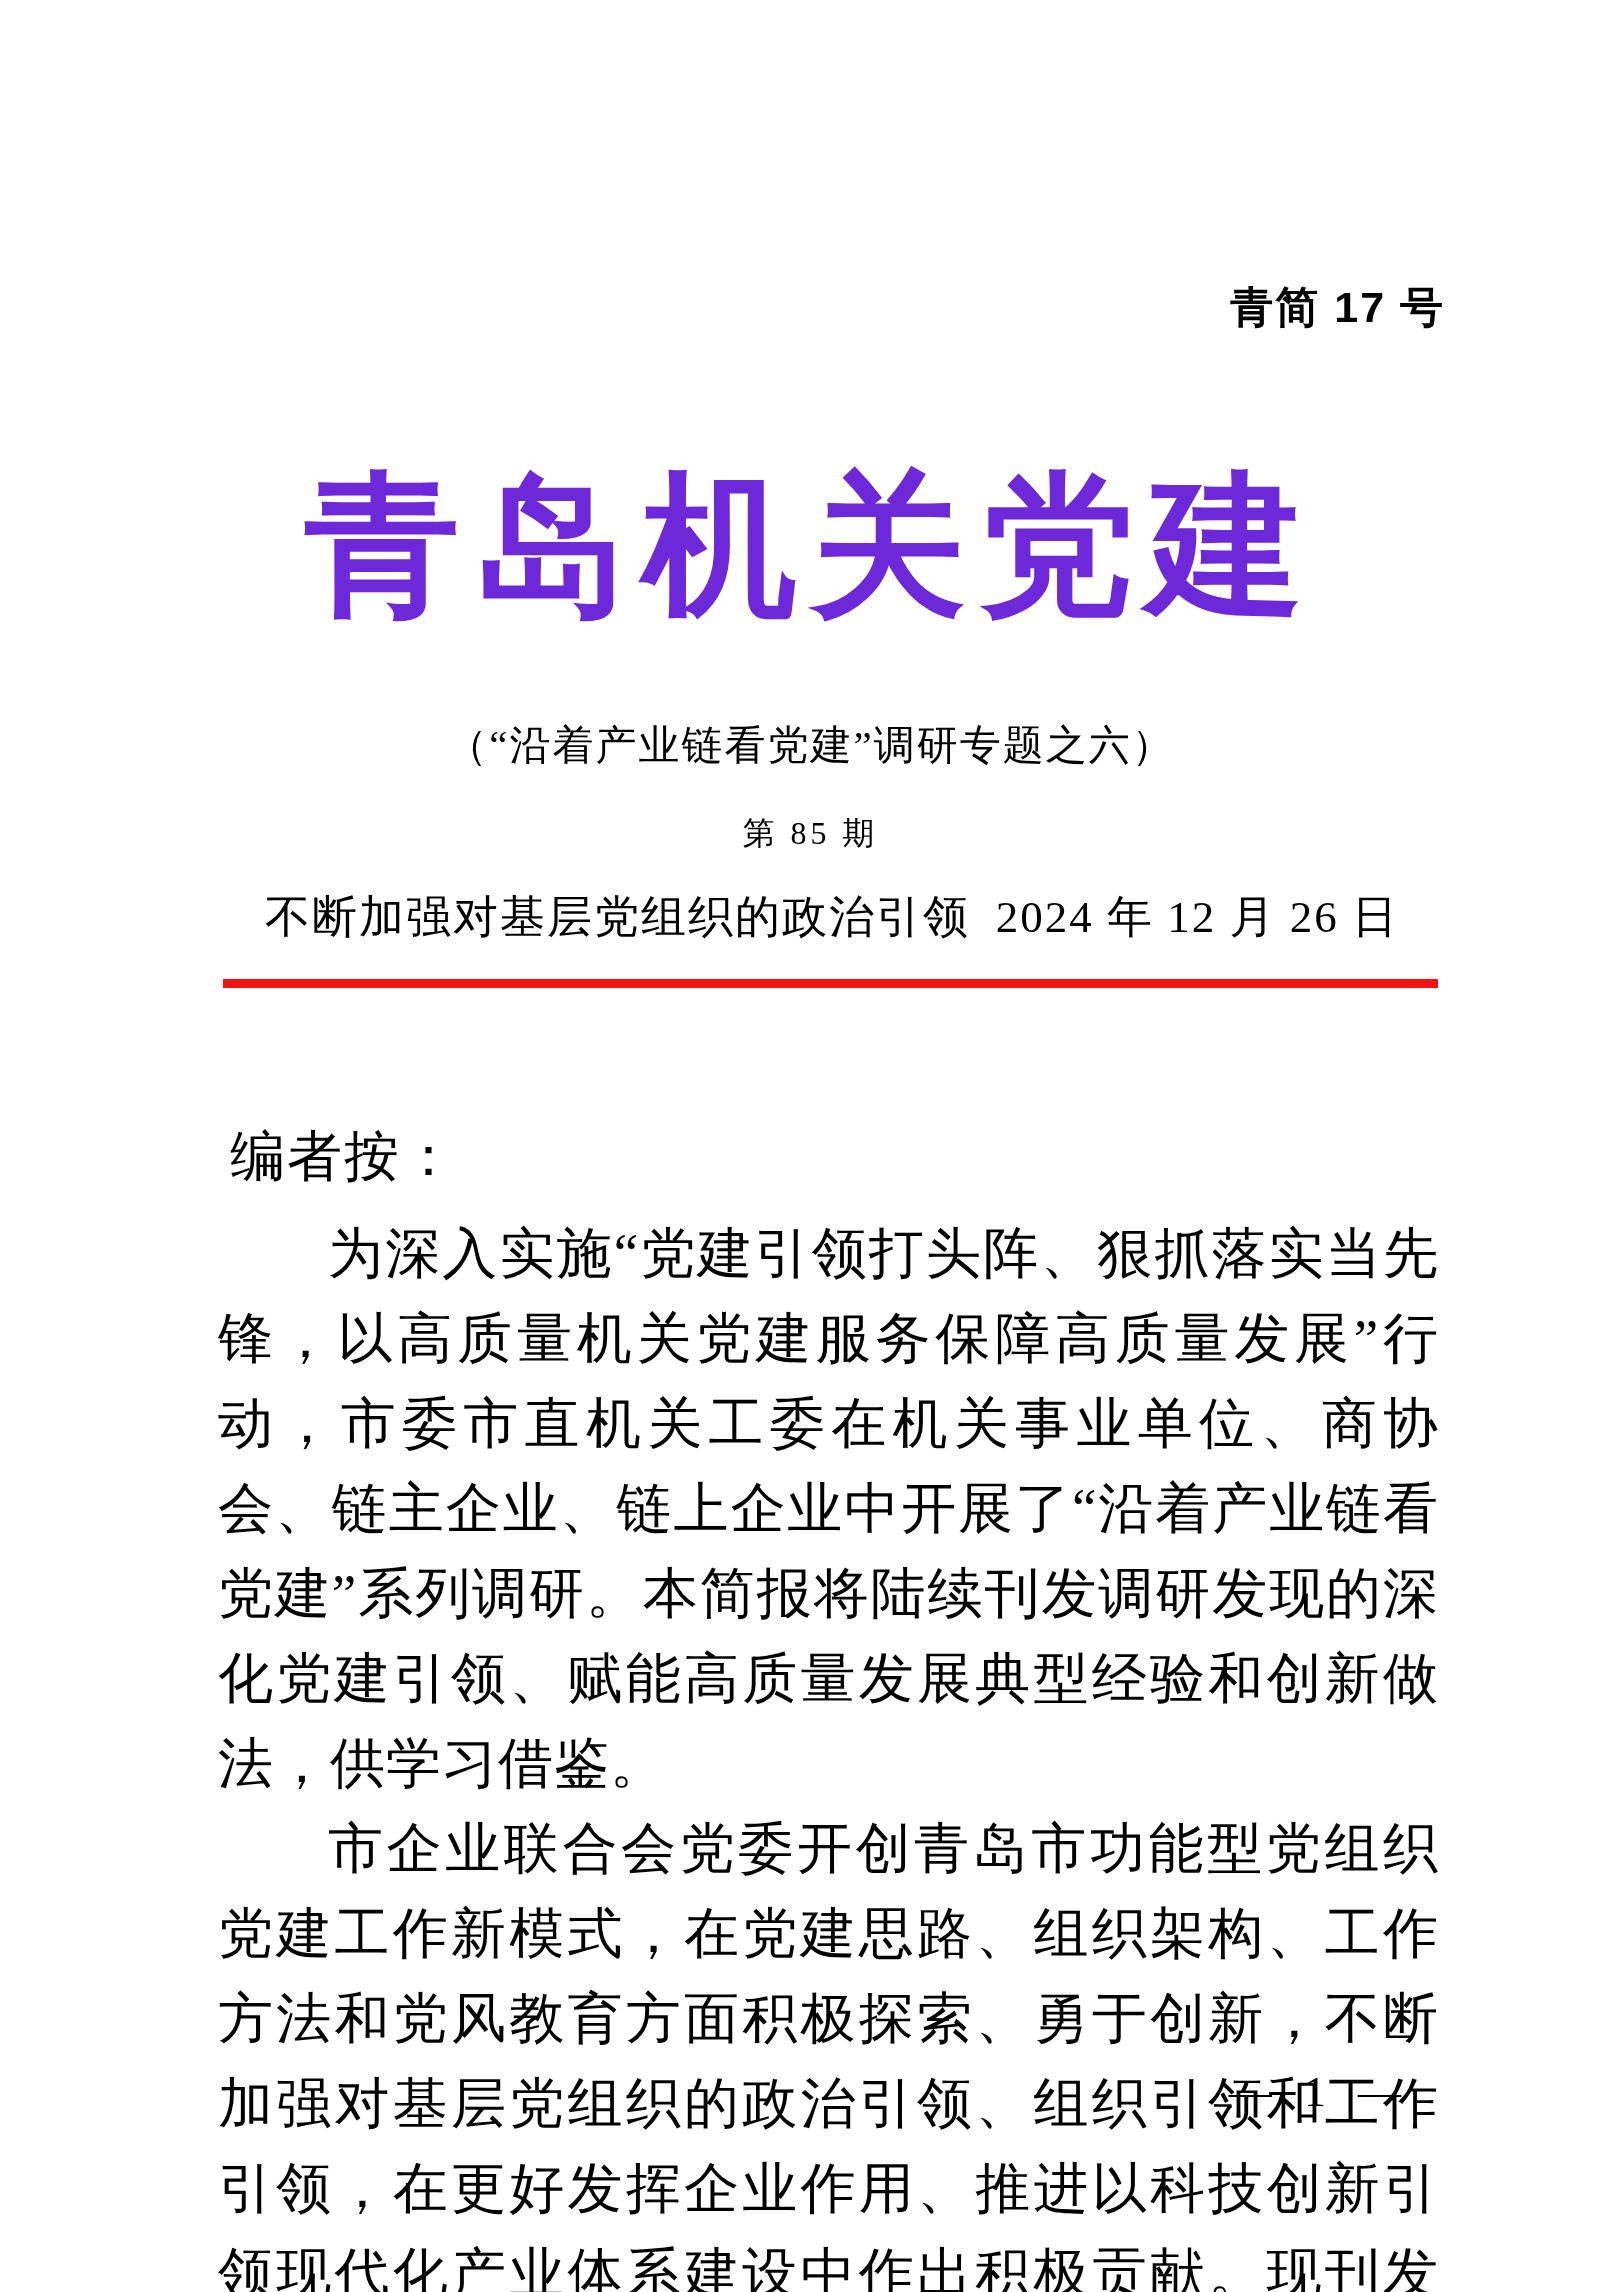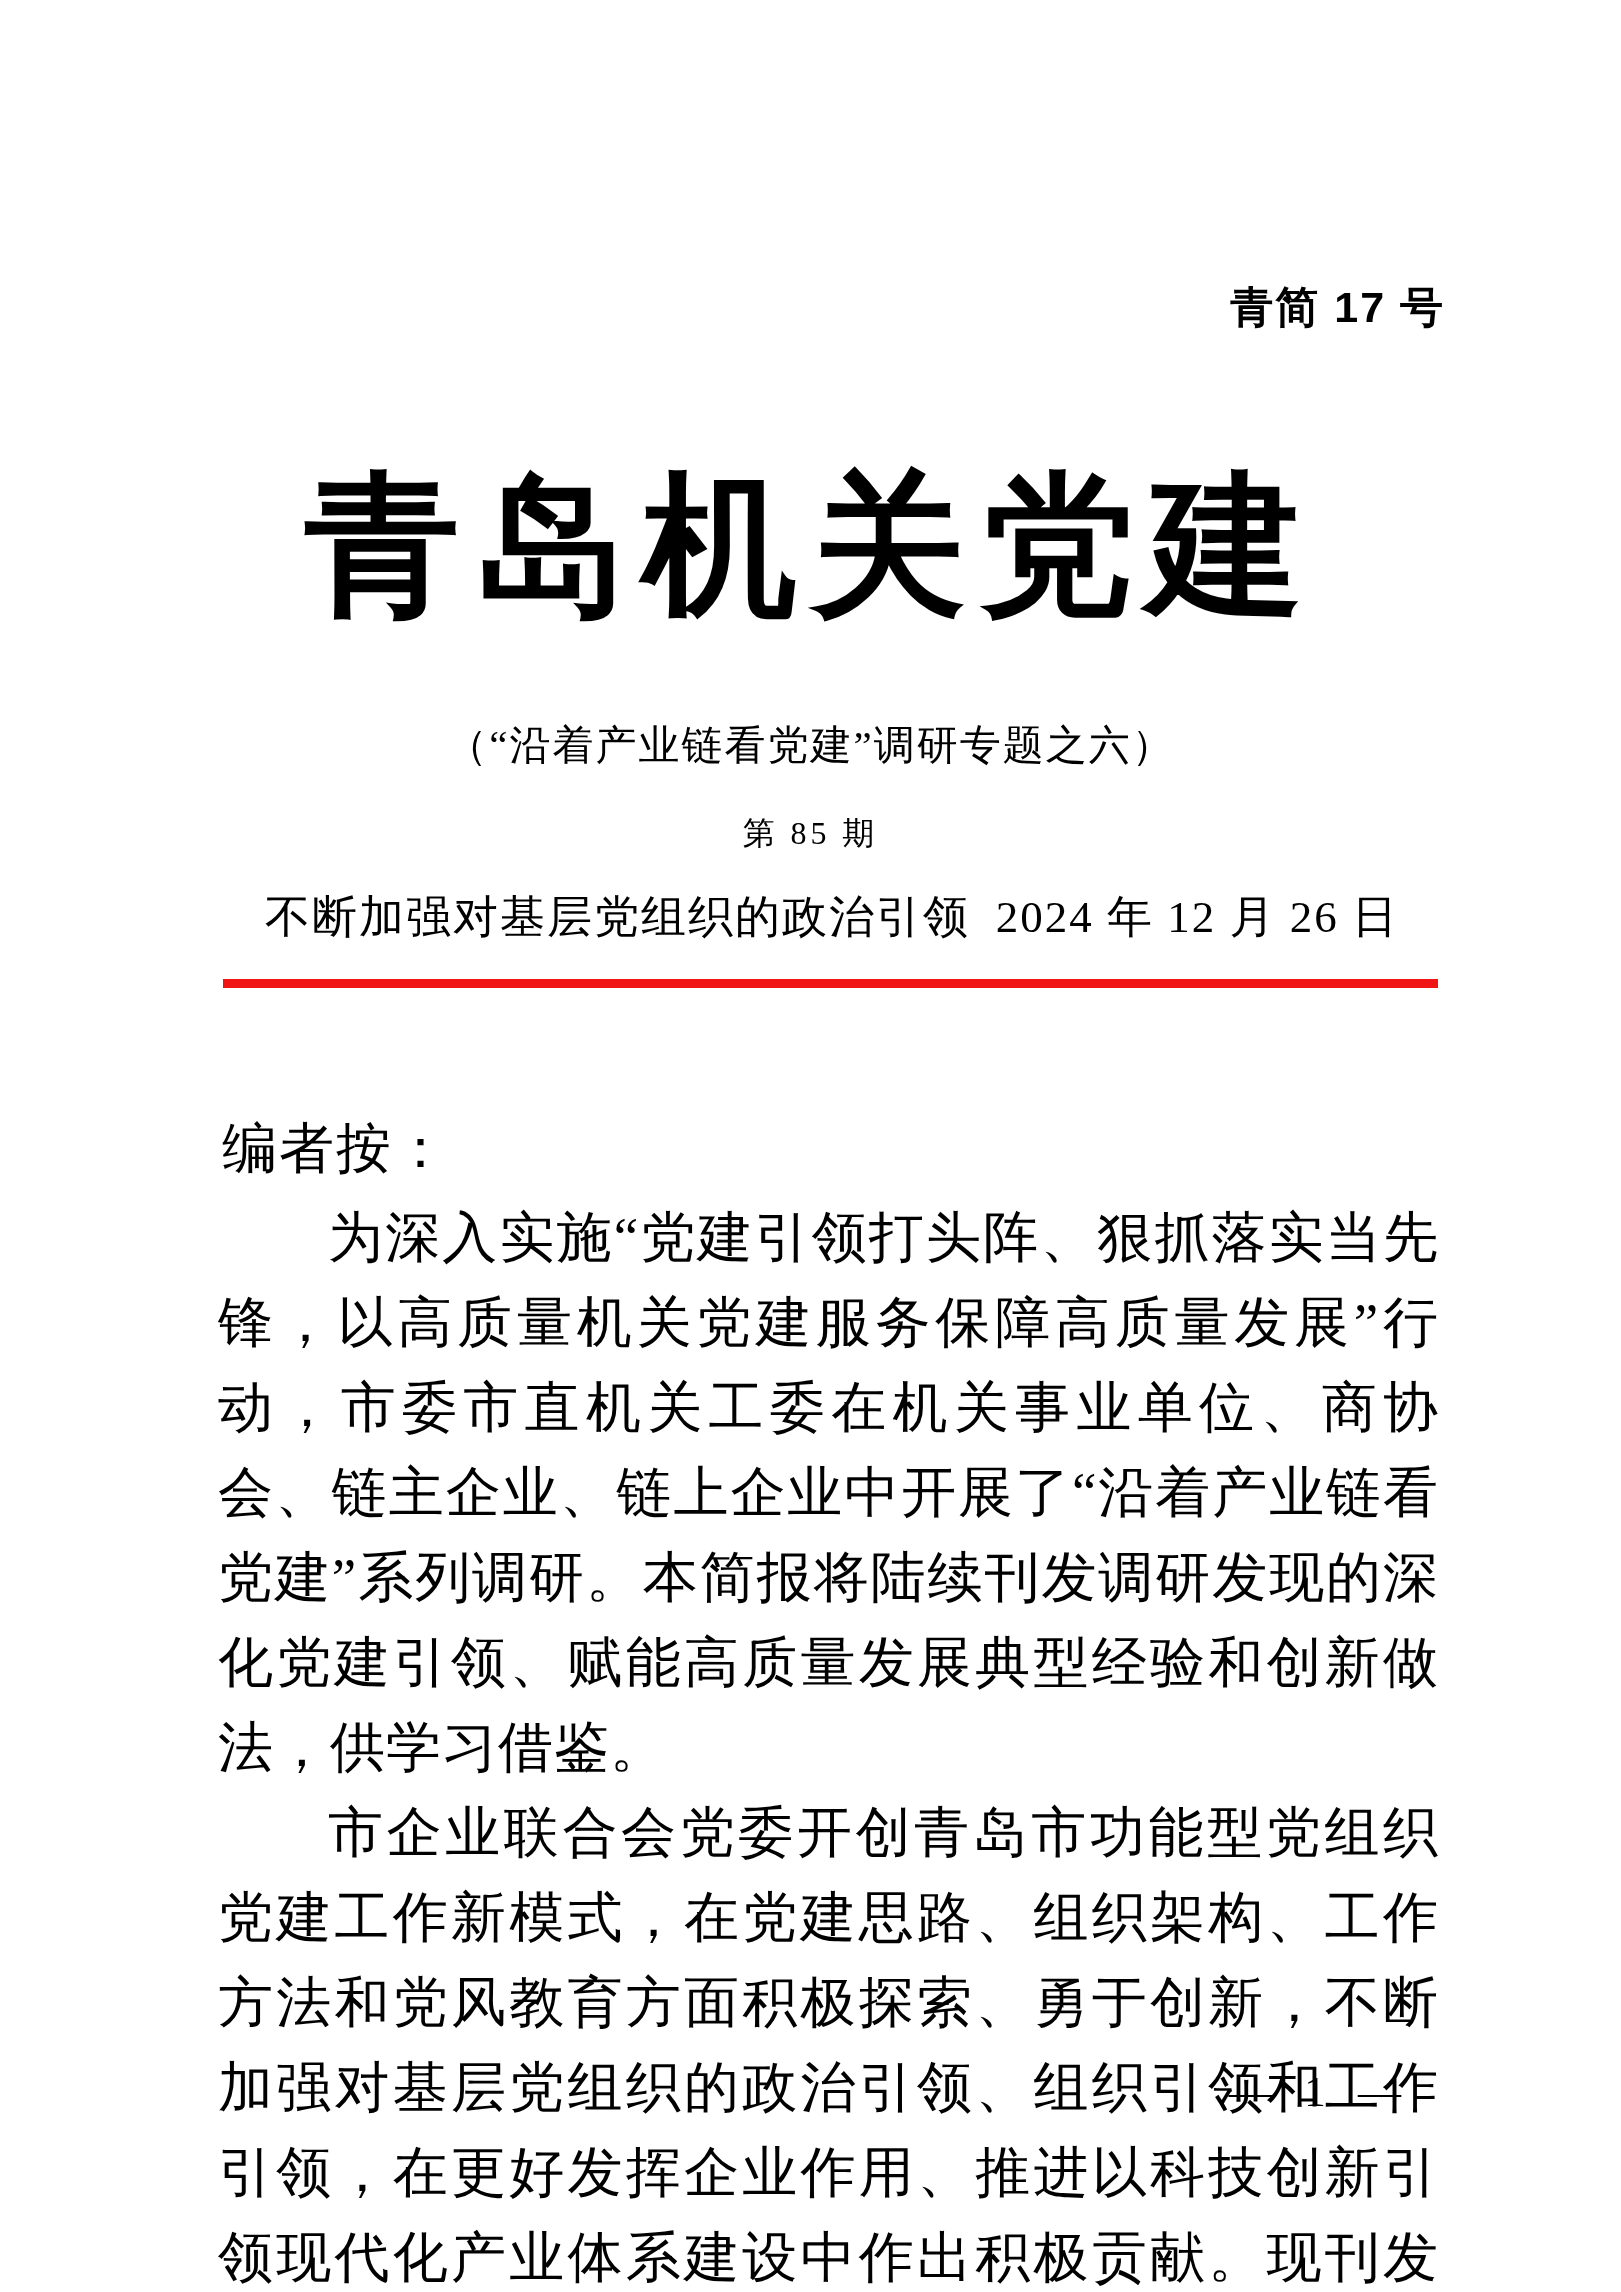--- a/index.html
+++ b/index.html
@@ -88,21 +88,21 @@
     position: absolute;
     top: 1102px;
     left: 218px;
     width: 1221px;
     font-size: 55px;
     line-height: 85px;
     text-align: justify;
     text-justify: inter-character;
   }
   .editor-note-label {
-    margin: 4px;
+    margin: 12px;
     letter-spacing: 2px;
   }
   .para {
     margin: 0;
     text-indent: 2em;
     letter-spacing: 1px;
   }
   .page-number {
     position: absolute;
     top: 2066px;
@@ -113,21 +113,21 @@
     white-space: nowrap;
   }
 </style>
 </head>
 <body>
 
 <div class="page">
 
   <div class="doc-number">青简 17 号</div>
 
-  <h1 class="masthead" style="color: #000000;">青岛机关党建</h1>
+  <h1 class="masthead" style="color: #6d28d9;">青岛机关党建</h1>
 
   <div class="subtitle">（“沿着产业链看党建”调研专题之六）</div>
 
   <div class="issue-number">第 85 期</div>
 
   <div class="issuer-row">
     <span class="issuer">不断加强对基层党组织的政治引领</span>
     <span class="issue-date">2024 年 12 月 26 日</span>
   </div>
 

